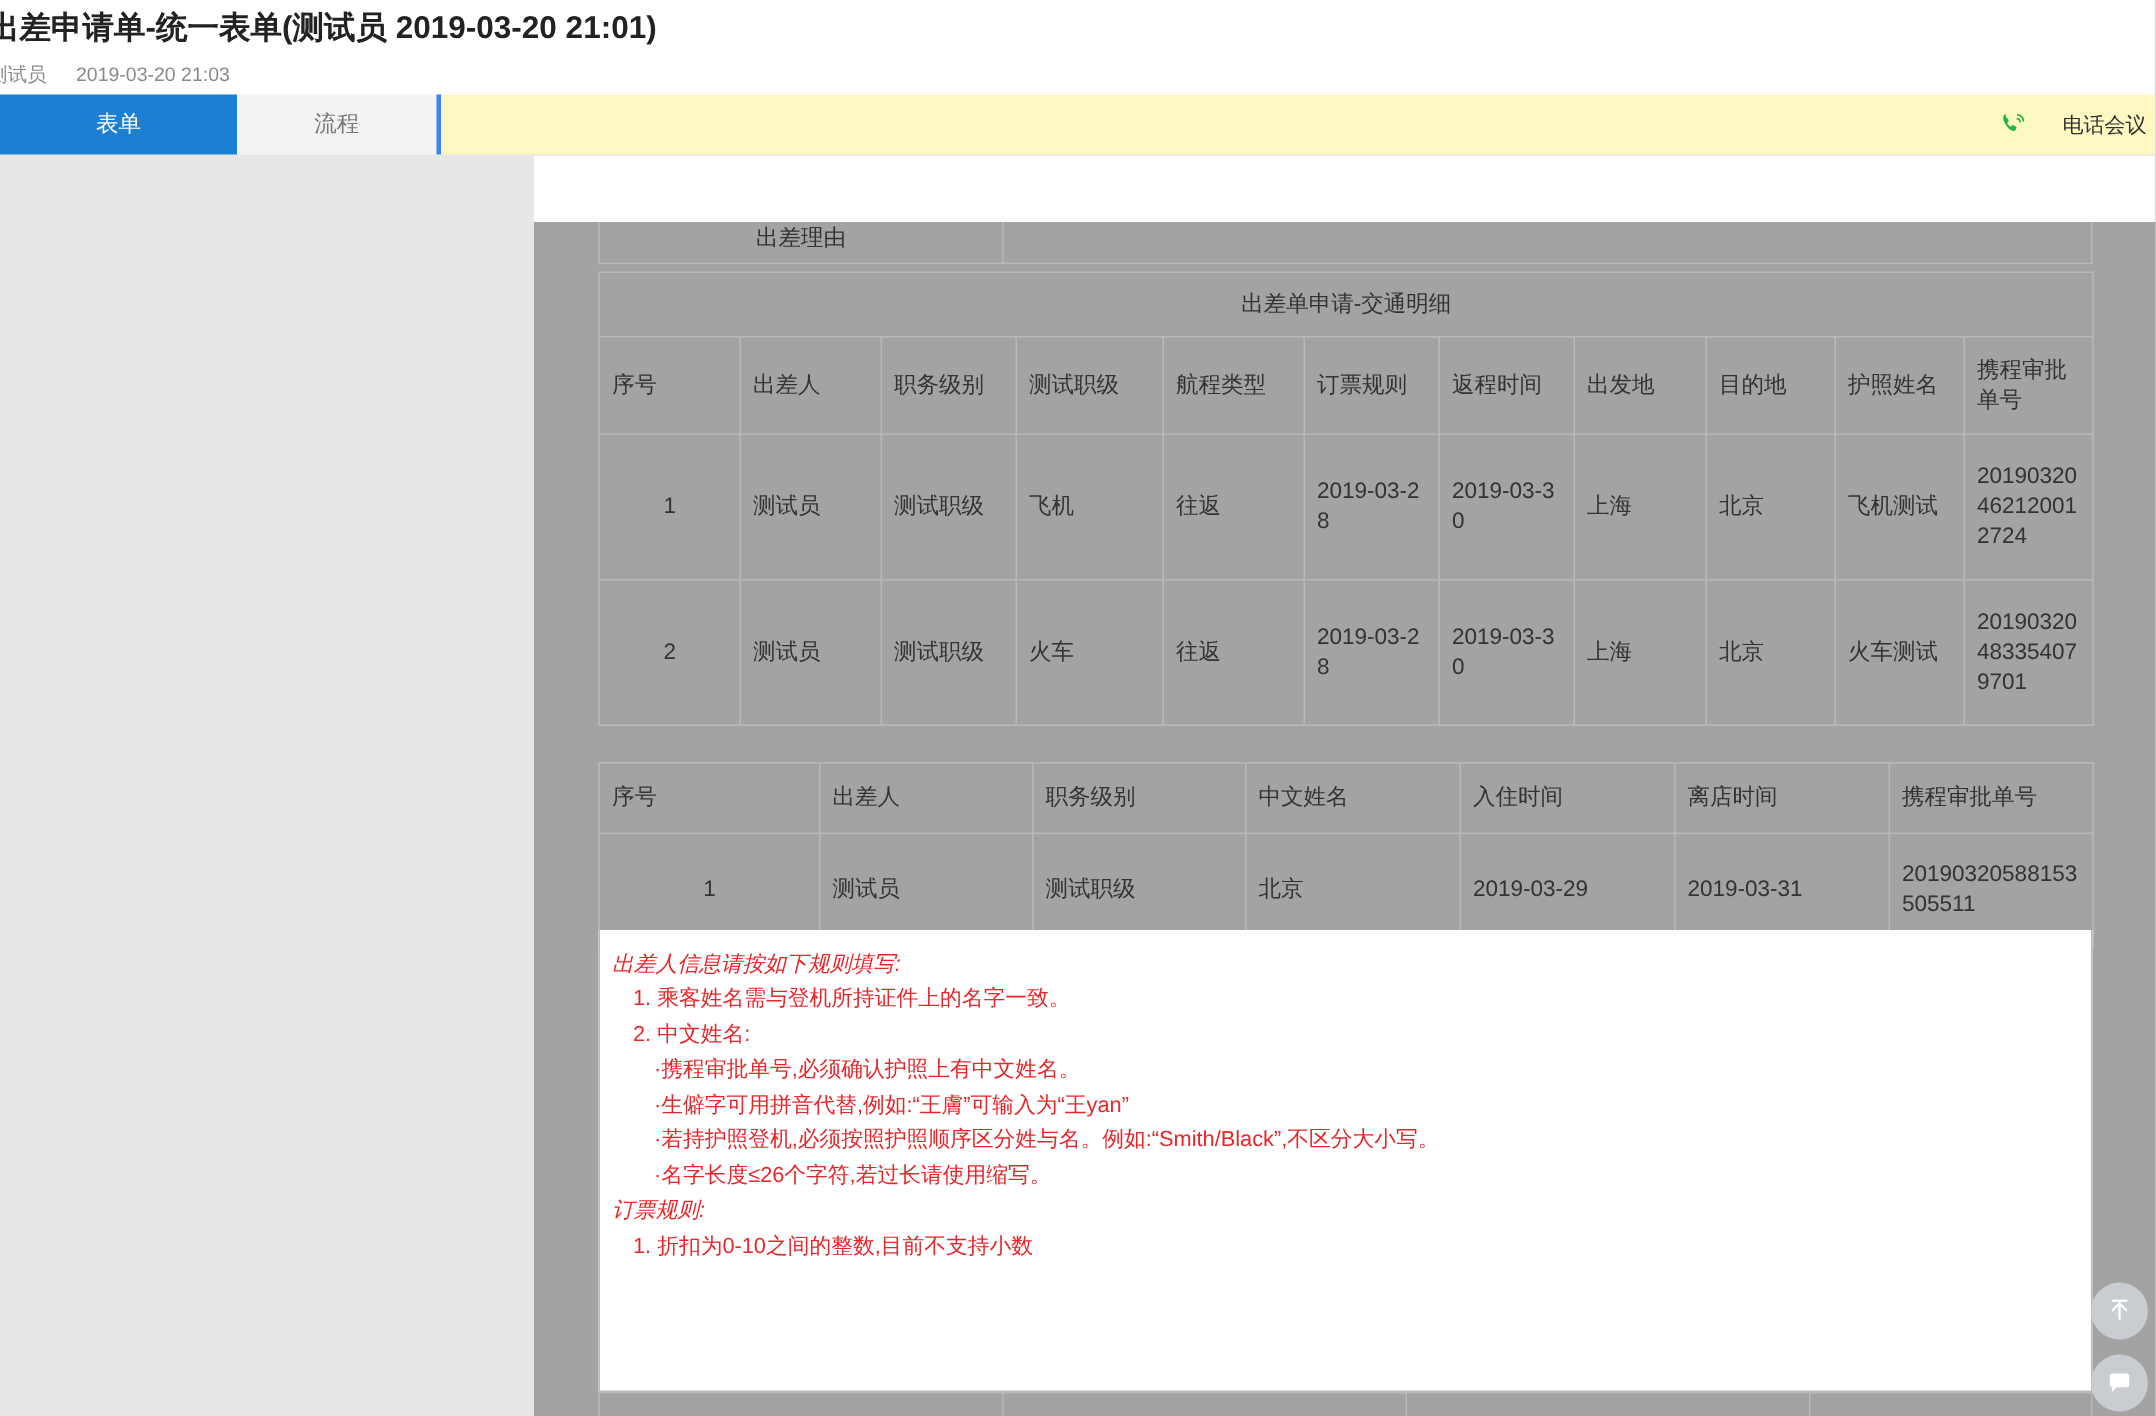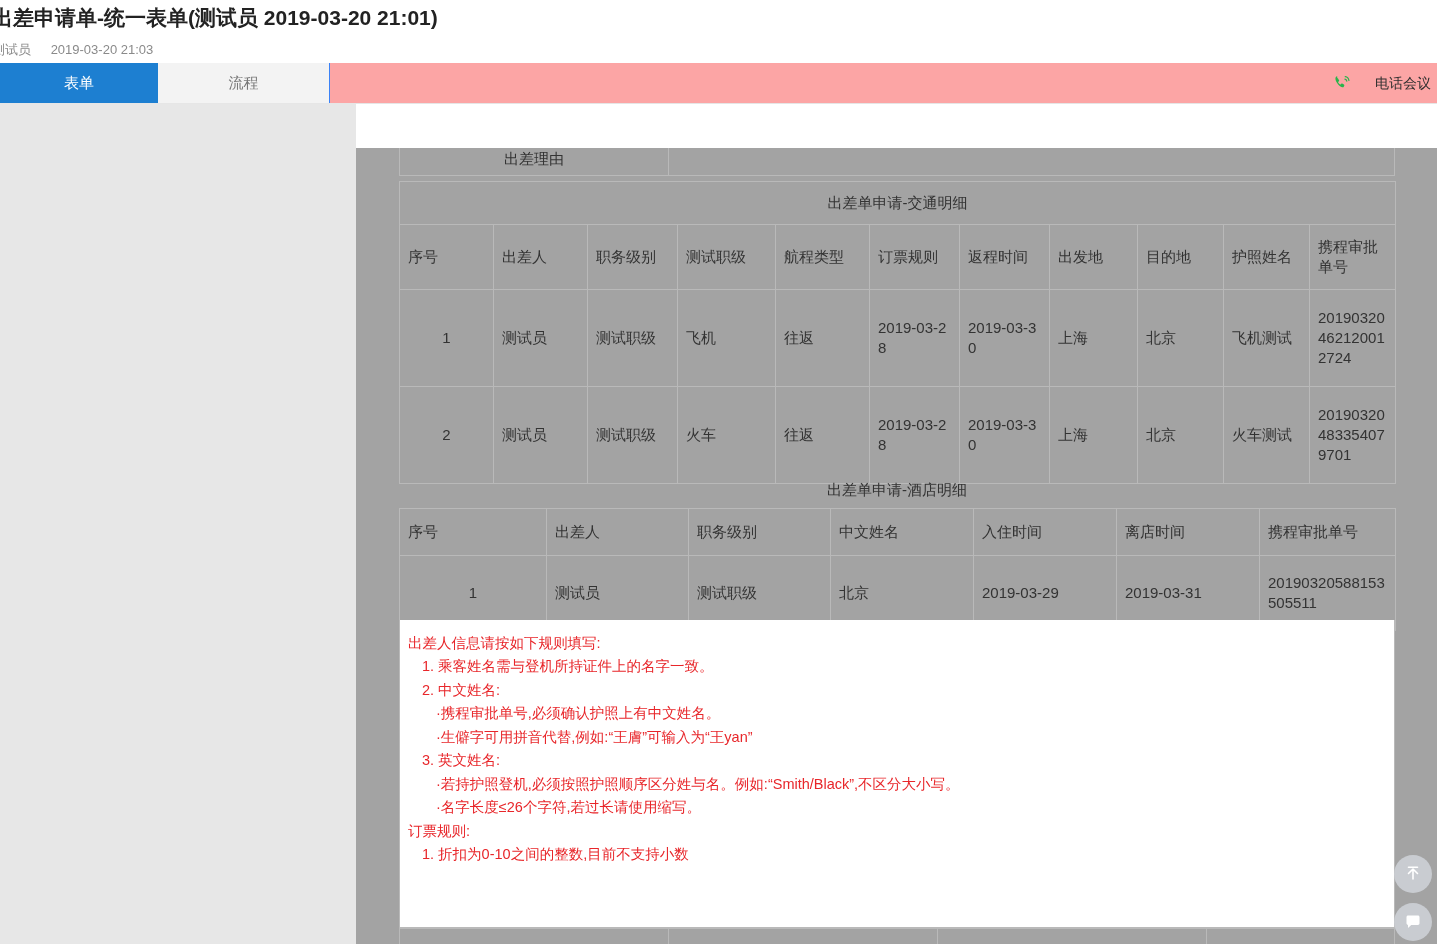--- a/index.html
+++ b/index.html
@@ -44,45 +44,45 @@
     margin-right: 16px;
   }
 
   
   .tabbar {
     position: absolute;
     left: 0;
     top: 63px;
     width: 1437px;
     height: 40px;
-    background: #fca5a5;
+    background: #fef9c3;
     border-bottom: 1px solid #e6e6e6;
   }
   .tab {
     position: absolute;
     top: 0;
     height: 40px;
     line-height: 40px;
     text-align: center;
     font-size: 15px;
     cursor: pointer;
     box-sizing: border-box;
   }
   .tab-0 {
     left: 0;
     width: 158px;
     background: #1d7fd1;
     color: #ffffff;
   }
   .tab-1 {
     left: 158px;
-    width: 172px;
+    width: 136px;
     background: #f3f3f3;
     color: #777777;
-    border-right: 1px solid #3b82f6;
+    border-right: 3px solid #3b82f6;
   }
   .phone-meeting {
     position: absolute;
     right: 6px;
     top: 0;
     height: 40px;
     line-height: 40px;
     font-size: 14px;
     color: #2f2f2f;
     display: flex;
@@ -188,21 +188,21 @@
     box-sizing: border-box;
     background: #fff;
   }
   .rules-inner {
     padding: 12px 0 0 8px;
     color: #e8262a;
     font-size: 14.5px;
     line-height: 1.62;
   }
   .rules-inner div { white-space: nowrap; }
-  .ind1 { padding-left: 0px; }
+  .ind1 { padding-left: 0px; font-style: italic; }
   .ind2 { padding-left: 14px; }
   .ind3 { padding-left: 28px; }
 
   
   .approval-table {
     position: absolute;
     left: 43px;
     top: 780px;
     width: 996px;
   }
@@ -321,21 +321,20 @@
         <td>2019-03-28</td>
         <td>2019-03-30</td>
         <td>上海</td>
         <td>北京</td>
         <td>火车测试</td>
         <td>20190320483354079701</td>
       </tr>
     </tbody>
       </table>
 
-    <div class="hotel-title">出差单申请-酒店明细</div>
 
     <table class="form hotel-table">
       <colgroup>
         <col style="width:147px">
           <col style="width:142px">
           <col style="width:142px">
           <col style="width:143px">
         <col style="width:143px">
           <col style="width:143px">
           <col style="width:136px">
@@ -362,21 +361,20 @@
     </tbody>
       </table>
 
     <div class="rules-box">
       <div class="rules-inner">
         <div class="ind1">出差人信息请按如下规则填写:</div>
         <div class="ind2">1. 乘客姓名需与登机所持证件上的名字一致。</div>
         <div class="ind2">2. 中文姓名:</div>
         <div class="ind3">·携程审批单号,必须确认护照上有中文姓名。</div>
         <div class="ind3">·生僻字可用拼音代替,例如:“王膚”可输入为“王yan”</div>
-        <div class="ind2">3. 英文姓名:</div>
         <div class="ind3">·若持护照登机,必须按照护照顺序区分姓与名。例如:“Smith/Black”,不区分大小写。</div>
         <div class="ind3">·名字长度≤26个字符,若过长请使用缩写。</div>
         <div class="ind1">订票规则:</div>
         <div class="ind2">1. 折扣为0-10之间的整数,目前不支持小数</div>
       </div>
     </div>
 
     <table class="form approval-table">
       <tbody>
           <tr>

